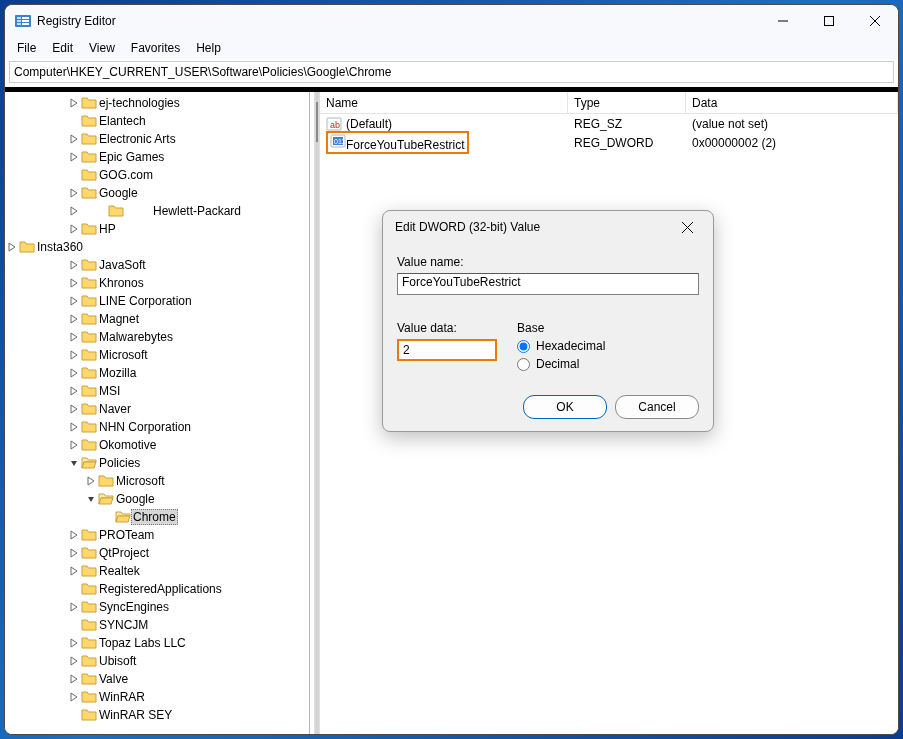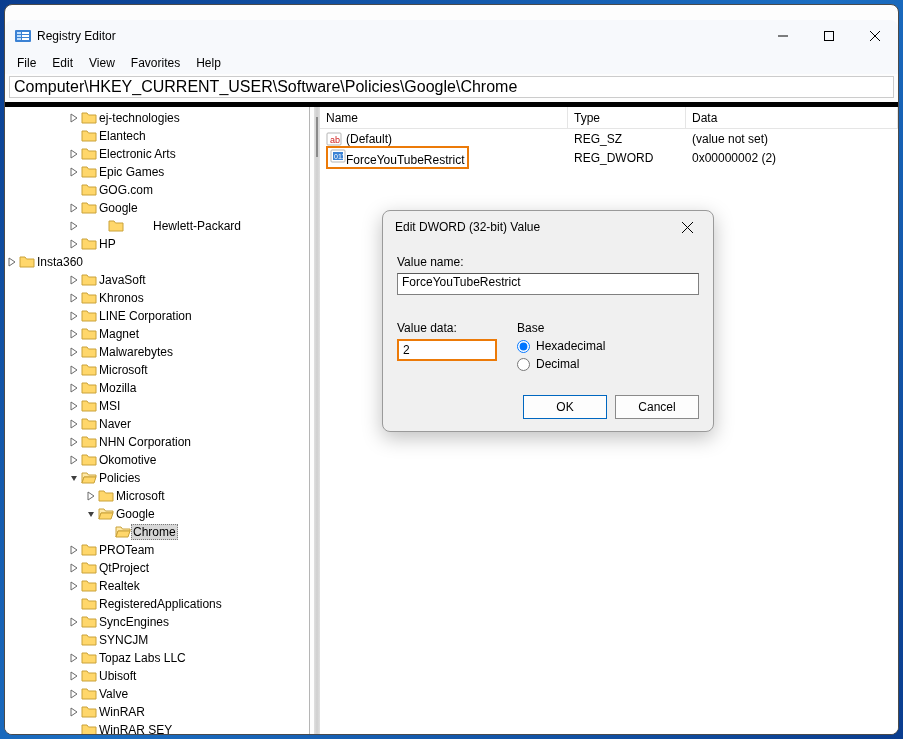--- a/index.html
+++ b/index.html
@@ -24,21 +24,20 @@
   flex-direction:column;
   overflow:hidden;
 }
 .titlebar {
   height:32px;
   display:flex;
   align-items:center;
   background:#f7f9fc;
   border-top-left-radius:8px;
   border-top-right-radius:8px;
-  margin-top:15px;
 }
 .titlebar .app-icon { width:16px; height:16px; margin:0 6px 0 10px; }
 .titlebar .title { flex:1; font-size:12px; color:#000; }
 .win-controls { display:flex; height:100%; }
 .win-btn { width:46px; display:flex; align-items:center; justify-content:center; color:#000; }
 .menubar {
   height:22px;
   display:flex;
   align-items:center;
   padding:0 4px;
@@ -47,21 +46,21 @@
 }
 .menuitem { padding:2px 8px; color:#000; }
 .addressbar {
   height:22px;
   border:1px solid #ccc;
   margin:2px 4px 4px 4px;
   background:#fff;
   display:flex;
   align-items:center;
   padding:0 4px;
-  font-size:16px;
+  font-size:12px;
   color:#000;
 }
 .content {
   flex:1;
   display:flex;
   border-top:5px solid #000000;
   min-height:0;
 }
 .tree-pane {
   width:305px;
@@ -192,21 +191,21 @@
 .radio-line input { margin:0; }
 .dialog-actions {
   display:flex;
   justify-content:flex-end;
   gap:8px;
   margin-top:20px;
 }
 .dlg-btn {
   width:84px; height:24px;
   border:1px solid #8a8a8a;
-  border-radius:0;
+  border-radius:11px;
   background:#fdfdfd;
   font-size:12px;
 }
 .dlg-btn.primary { border:1px solid #0067c0; }
 </style>
 </head>
 <body>
 
 <div class="window">
 

